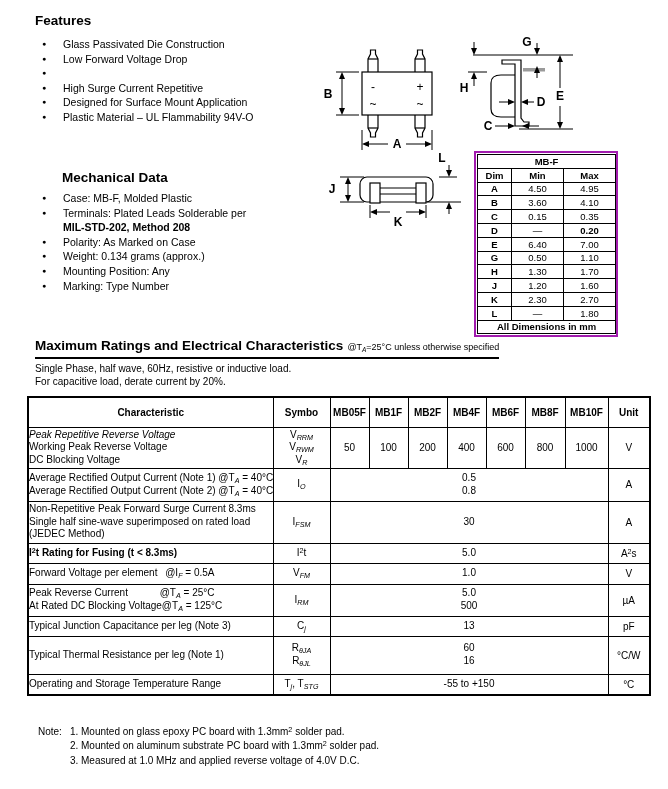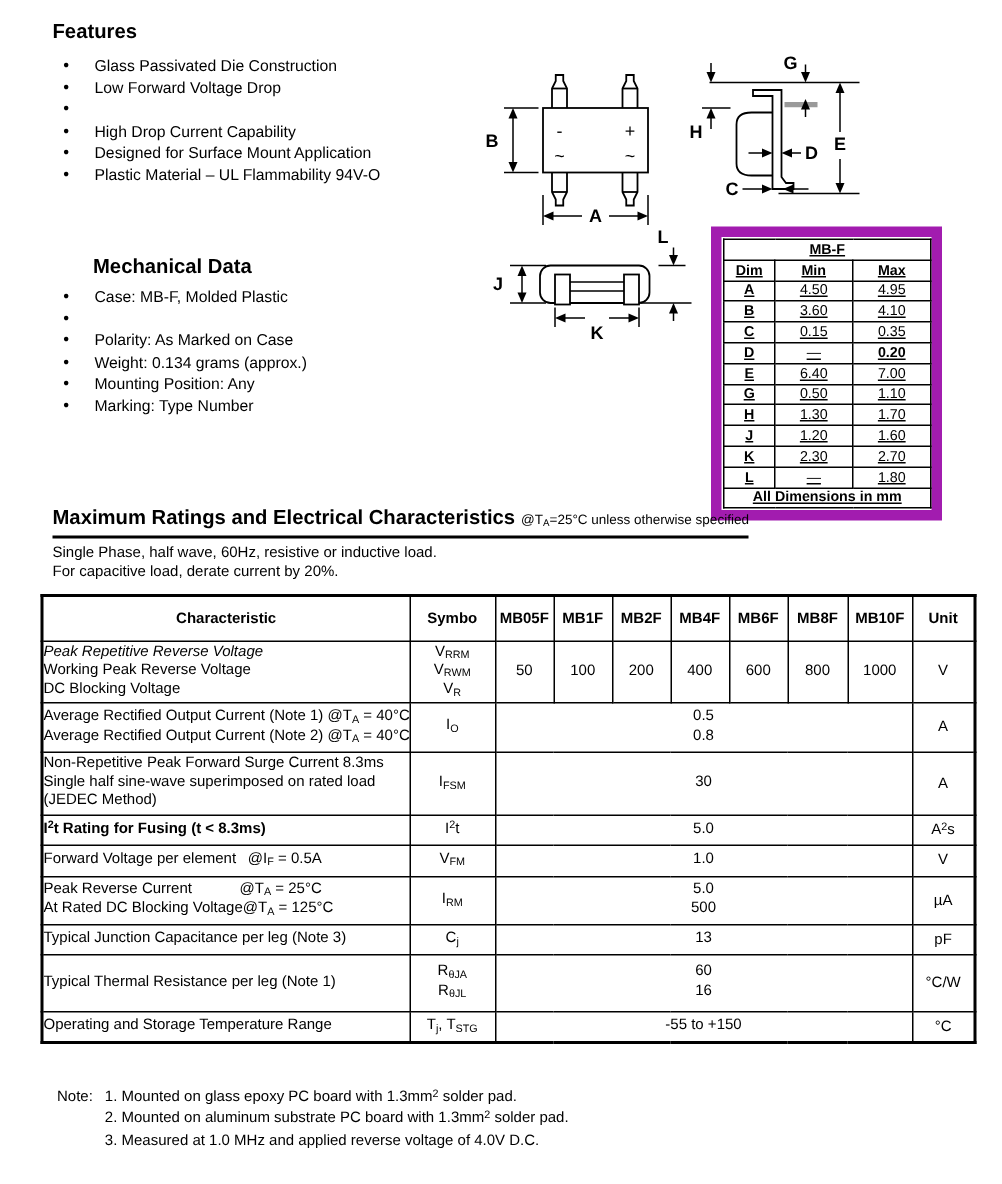--- a/index.html
+++ b/index.html
@@ -20,24 +20,24 @@
   .rsub{font-size:10px;line-height:13px;}
   
   table.ratings{border-collapse:collapse;table-layout:fixed;border:2px solid #000;background:#fff;}
   table.ratings td,table.ratings th{border:1px solid #000;padding:0;font-size:10px;vertical-align:middle;overflow:hidden;}
   table.ratings th{font-weight:bold;text-align:center;}
   td.charc{padding:2px 0 2px 8px;}
   .char-line{line-height:12.6px;white-space:nowrap;display:flex;justify-content:space-between;padding-right:58px;}
   .char-line .r{white-space:nowrap;}
   td.symc,td.valc,td.unitc{text-align:center;}
   td.symc div,td.valc div{line-height:12.6px;}
-  sub{font-size:0.72em;vertical-align:-0.25em;line-height:0;}
+  sub{font-size:0.72em;vertical-align:-0.25em;line-height:0;font-style:italic;}
   sup{font-size:0.72em;vertical-align:0.4em;line-height:0;}
   
-  .dim-wrap{border:7px solid #a21caf;padding:1px;background:#fff;text-decoration:underline;}
+  .dim-wrap{border:2px solid #a21caf;padding:1px;background:#fff;}
   table.dims{border-collapse:collapse;width:100%;table-layout:fixed;}
   table.dims td,table.dims th{border:1px solid #000;font-size:9.5px;text-align:center;height:12.8px;padding:0;}
   table.dims .dimcol{font-weight:bold;}
   
   .notes{font-size:10px;line-height:14.4px;display:flex;}
   .notes .nlabel{margin-right:8px;}
   svg text{font-family:"Liberation Sans","DejaVu Sans",sans-serif;}
   .dimlabel{font-size:12px;font-weight:bold;}
 </style>
 </head>
@@ -61,21 +61,21 @@
       </div>
       <div class="bitem">
         <span class="bullet">●</span>
         <div class="btext">
           <div></div>
         </div>
       </div>
       <div class="bitem">
         <span class="bullet">●</span>
         <div class="btext">
-          <div>High Drop Current Capability</div>
+          <div>High Surge Current Repetitive</div>
         </div>
       </div>
       <div class="bitem">
         <span class="bullet">●</span>
         <div class="btext">
           <div>Designed for Surface Mount Application</div>
         </div>
       </div>
       <div class="bitem">
         <span class="bullet">●</span>
@@ -88,20 +88,24 @@
   <div class="abs sec-title" style="left:35px;top:170px;padding-left:27px;">Mechanical Data</div>
   <div class="abs blist" style="left:35px;top:191px;" id="mech-list">
       <div class="bitem">
         <span class="bullet">●</span>
         <div class="btext">
           <div>Case: MB-F, Molded Plastic</div>
         </div>
       </div>
       <div class="bitem">
         <span class="bullet">●</span>
+        <div class="btext">
+          <div>Terminals: Plated Leads Solderable per</div>
+          <div class="bold">MIL-STD-202, Method 208</div>
+        </div>
       </div>
       <div class="bitem">
         <span class="bullet">●</span>
         <div class="btext">
           <div>Polarity: As Marked on Case</div>
         </div>
       </div>
       <div class="bitem">
         <span class="bullet">●</span>
         <div class="btext">

